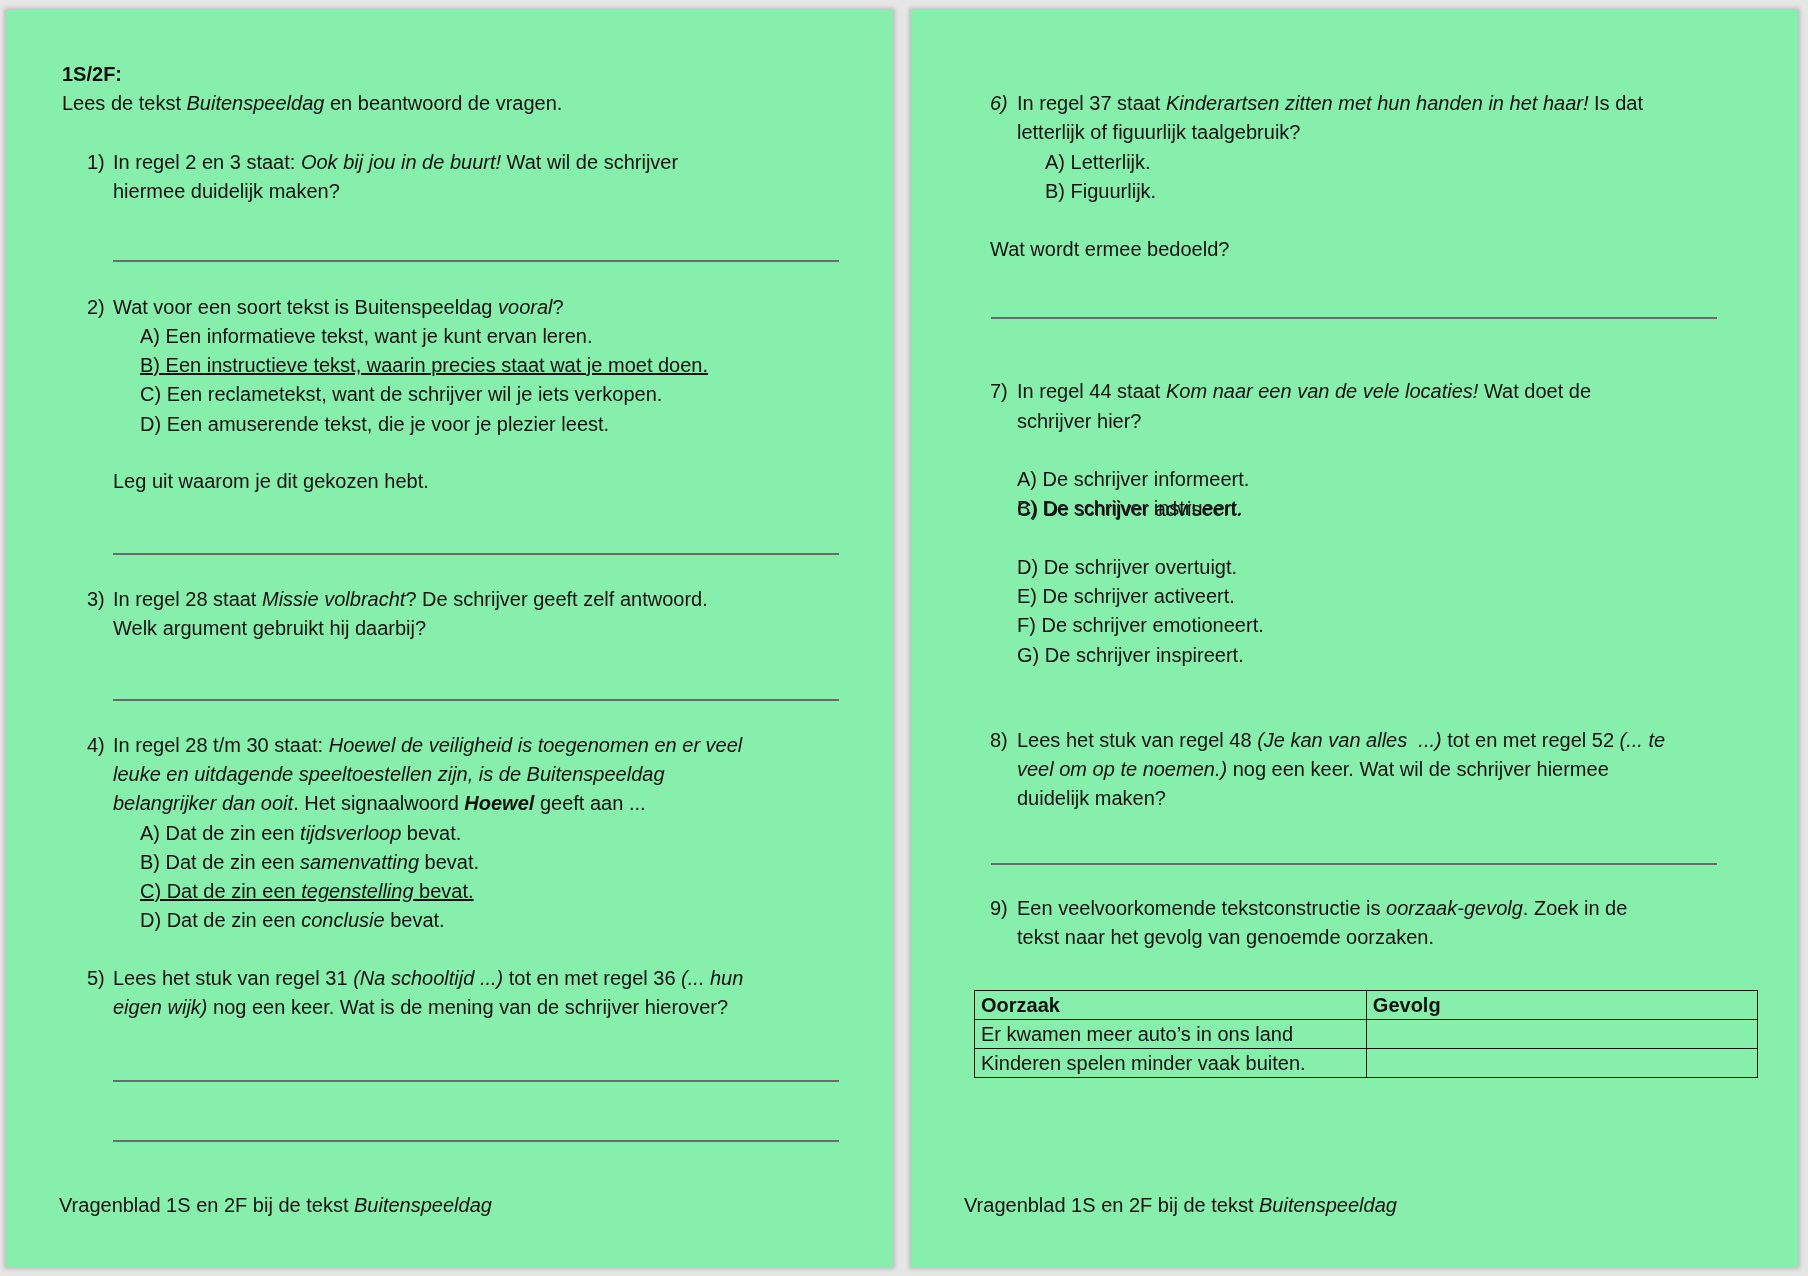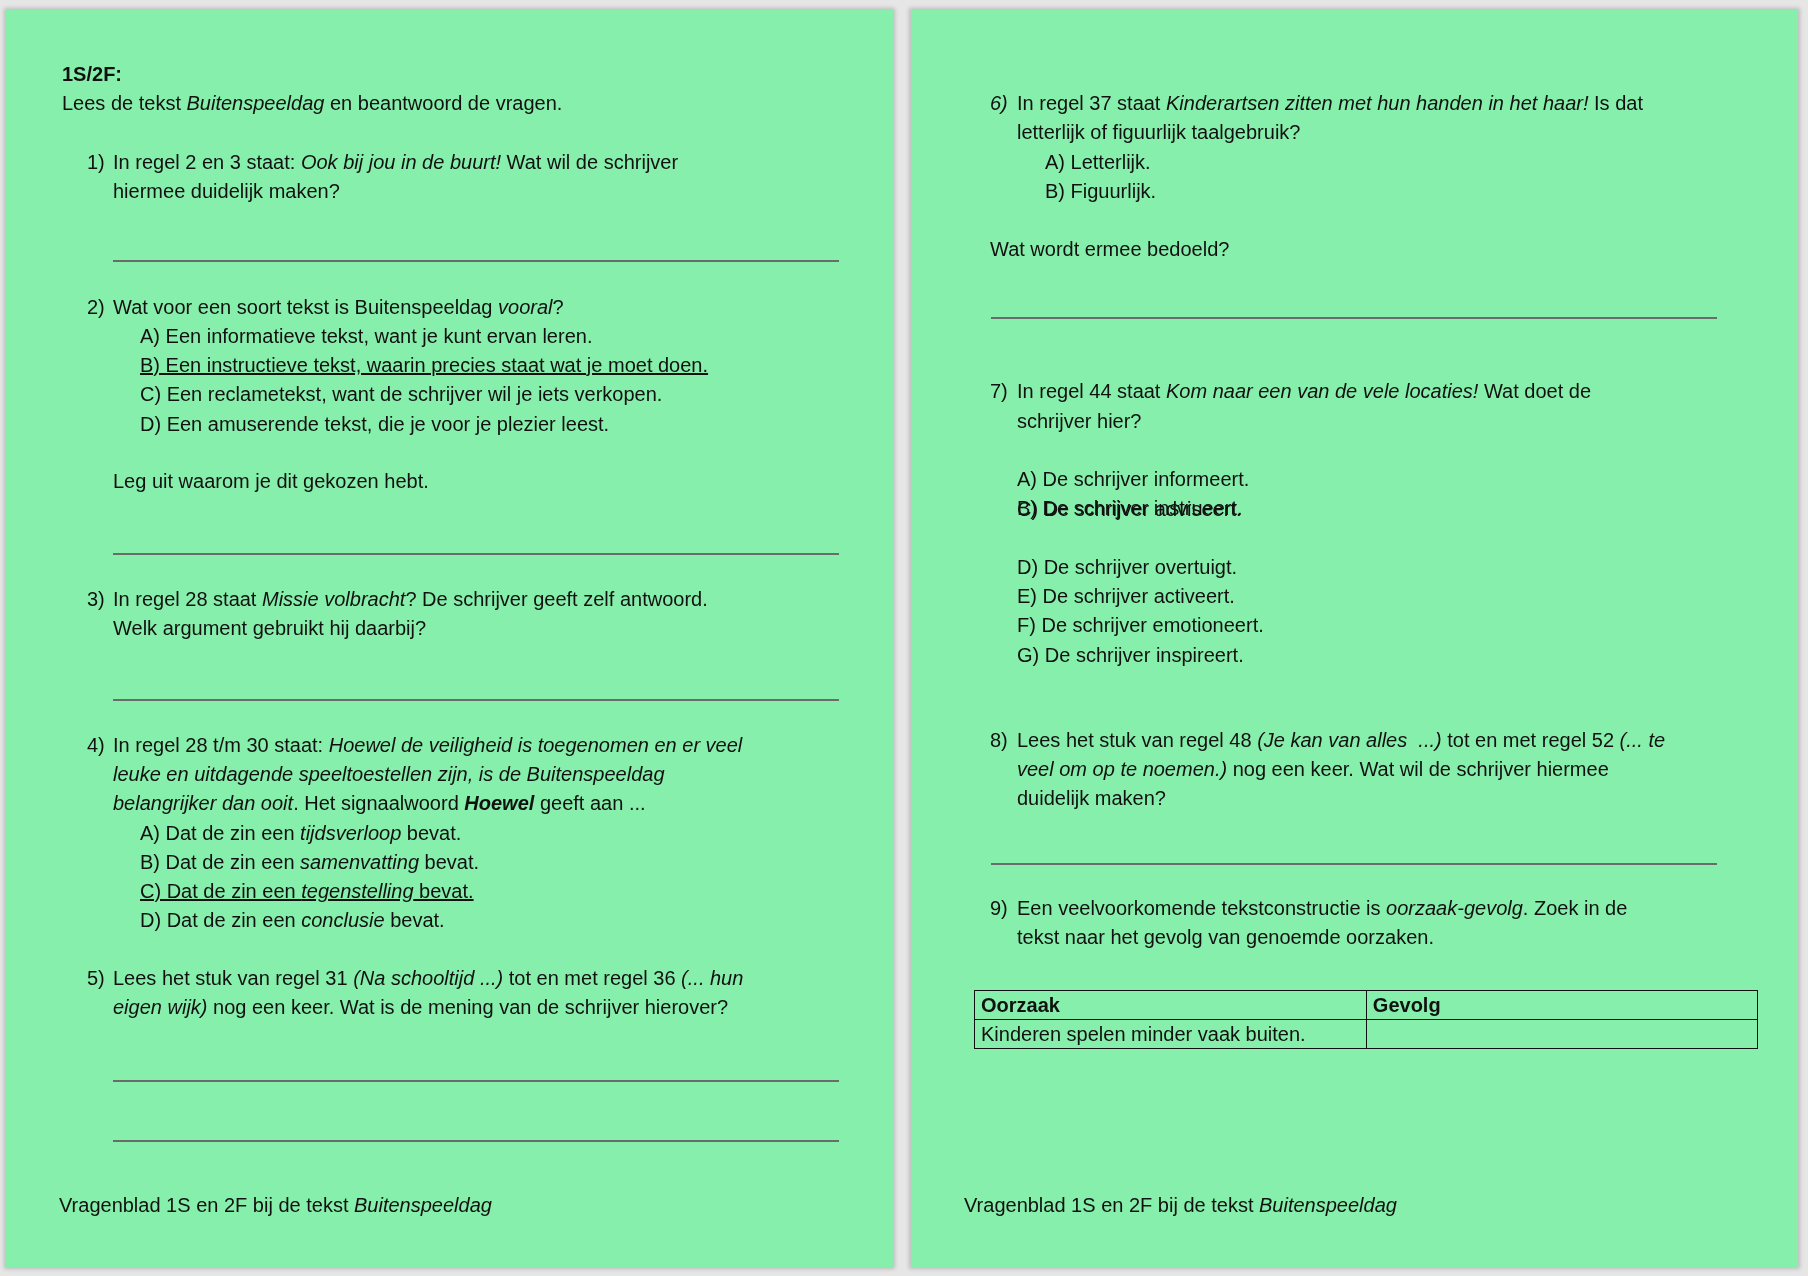--- a/index.html
+++ b/index.html
@@ -123,20 +123,24 @@
       <colgroup>
           <col style="width:392px;">
           <col style="width:392px;">
         </colgroup>
       <tbody>
           <tr>
         <th>Oorzaak</th>
         <th>Gevolg</th>
       </tr>
       <tr>
+        <td>Er kwamen meer auto’s in ons land</td>
+        <td class="red" style="color: rgb(238, 0, 0);"></td>
+      </tr>
+      <tr>
         <td>Kinderen spelen minder vaak buiten.</td>
         <td class="red" style="color: rgb(238, 0, 0);"></td>
       </tr>
     </tbody>
       </table>
   </div>
 
   <div class="footer" style="left:53px;top:1186px;"><span>Vragenblad 1S en 2F bij de tekst </span><span class="i">Buitenspeeldag</span></div>
 </div>
 

